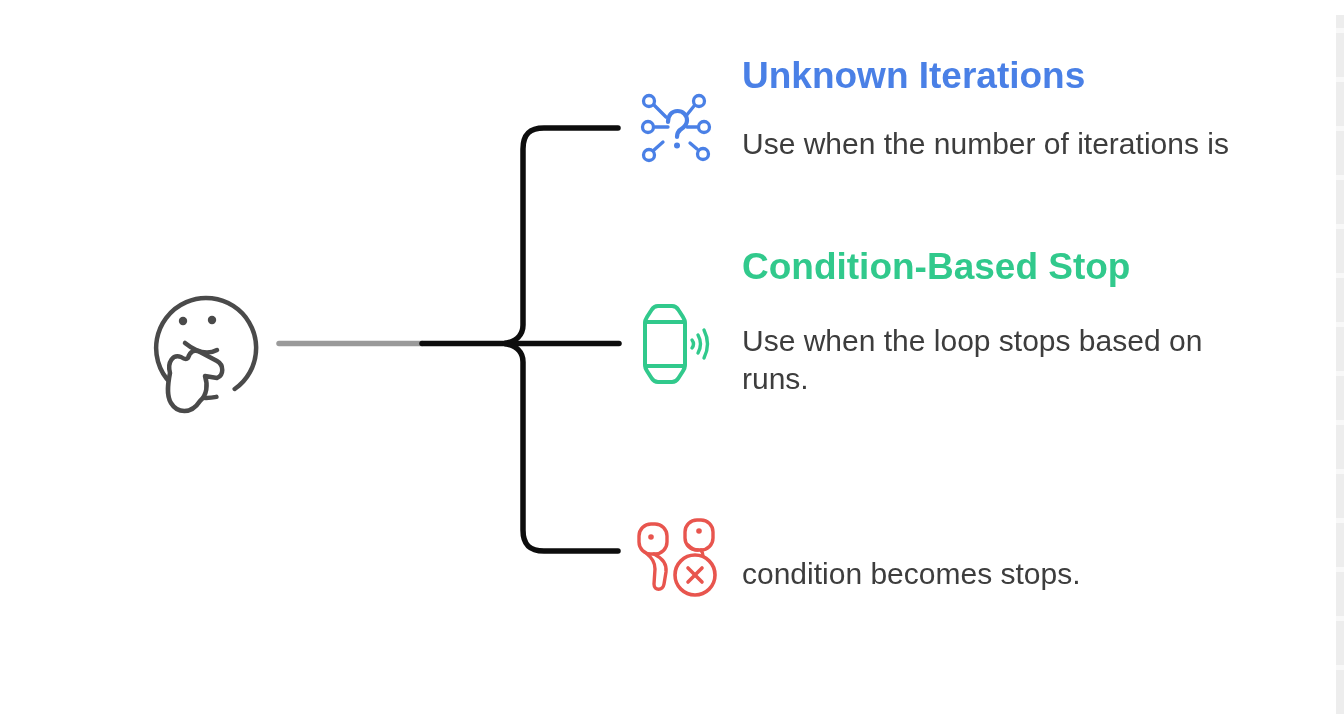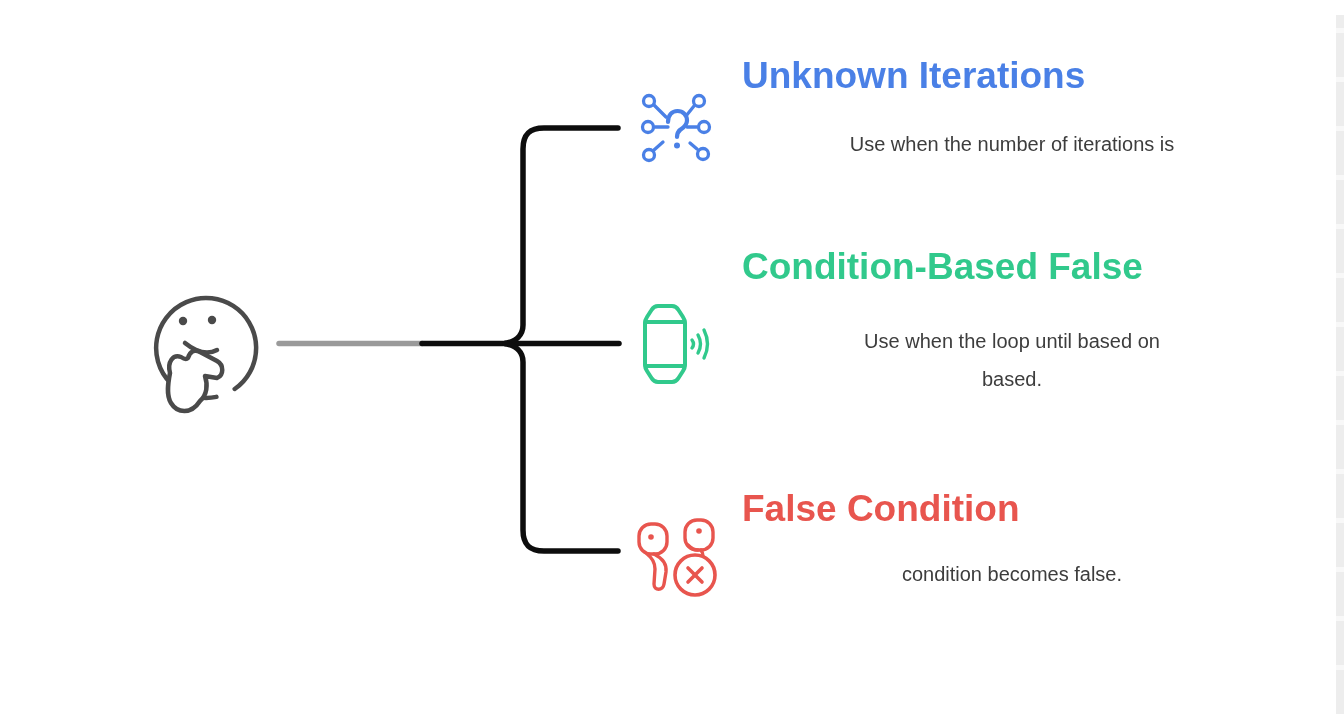--- a/index.html
+++ b/index.html
@@ -15,21 +15,21 @@
   .branch-title{
     position:absolute;left:742px;margin:0;
     font-size:37px;font-weight:700;line-height:38px;white-space:nowrap;
   }
   .t-blue{color:#4a80e6;}
   .t-green{color:#31c98c;}
   .t-red{color:#e8554e;}
   
   .branch-desc{
     position:absolute;left:742px;width:540px;
-    font-size:20px;line-height:38px;color:#3d3d3d;
+    font-size:30px;line-height:38px;color:#3d3d3d;
   }
   .branch-desc div{white-space:nowrap;}
   .title-0{top:57px;}  .desc-0{top:125px;}
   .title-1{top:248px;} .desc-1{top:322px;}
   .title-2{top:490px;} .desc-2{top:555px;}
   
   #face-svg{left:150px;top:288px;}
   #icon-svg-0{left:630px;top:82px;}
   #icon-svg-1{left:640px;top:300px;}
   #icon-svg-2{left:634px;top:508px;}
@@ -39,21 +39,21 @@
     background:repeating-linear-gradient(
       to bottom,
       #ededed 0px,#ededed 13px,
       #f8f8f8 13px,#f8f8f8 18px,
       #ededed 18px,#ededed 49px);
   }
 </style>
 </head>
 <body>
 
-<div class="abs" style="left:0;top:0;width:1344px;height:632px;text-align:center;">
+<div class="abs" style="left:0;top:0;width:1344px;height:632px;">
 
   <svg id="connector-svg" class="abs" width="1344" height="714" viewBox="0 0 1344 714">
     <path d="M 279 343.5 H 422" stroke="#9a9a9a" stroke-width="5.5" fill="none" stroke-linecap="round"></path>
     <path d="M 422 343.5 H 619" stroke="#0d0d0d" stroke-width="5.5" fill="none" stroke-linecap="round"></path>
     <path d="M 505 343.5 C 516 341.5 523 335 523 325 V 149 C 523 134 530 128 544 128 H 618" stroke="#0d0d0d" stroke-width="5.5" fill="none" stroke-linecap="round"></path>
     <path d="M 505 343.5 C 516 345.5 523 352 523 362 V 530 C 523 545 530 551 544 551 H 618" stroke="#0d0d0d" stroke-width="5.5" fill="none" stroke-linecap="round"></path>
   </svg>
 
   <svg id="face-svg" class="abs" width="115" height="135" viewBox="0 0 115 135">
     <g stroke="#4a4a4a" stroke-width="4.5" fill="none" stroke-linecap="round" stroke-linejoin="round">
@@ -100,39 +100,38 @@
   <svg id="icon-svg-1" class="abs" width="78" height="92" viewBox="0 0 78 92">
     <g stroke="#31c98c" stroke-width="4" fill="none" stroke-linecap="round" stroke-linejoin="round">
       <path d="M 18 6 H 32 C 35 6 37 7.5 38.5 10 L 43 17 C 44.3 19 45 20.5 45 23 V 65 C 45 67.5 44.3 69 43 71 L 38.5 78 C 37 80.5 35 82 32 82 H 18 C 15 82 13 80.5 11.5 78 L 7 71 C 5.7 69 5 67.5 5 65 V 23 C 5 20.5 5.7 19 7 17 L 11.5 10 C 13 7.5 15 6 18 6 Z"></path>
       <path d="M 5.5 22 H 44.5"></path>
       <path d="M 5.5 66 H 44.5"></path>
       <path d="M 52 40 Q 55 44 52 48" stroke-width="3.4"></path>
       <path d="M 58 35 Q 63 44 58 53" stroke-width="3.4"></path>
       <path d="M 64 30 Q 71 44 64 58" stroke-width="3.4"></path>
     </g>
   </svg>
-  <h2 class="branch-title t-green title-1">Condition-Based False</h2>
+  <h2 class="branch-title t-green title-1">Condition-Based Stop</h2>
   <div class="branch-desc desc-1">
-    <div>Use when the loop until based on</div>
-    <div>based.</div>
+    <div>Use when the loop stops based on</div>
+    <div>runs.</div>
   </div>
 
   <svg id="icon-svg-2" class="abs" width="88" height="94" viewBox="0 0 88 94">
     <g stroke="#e8554e" stroke-width="3.4" fill="none" stroke-linecap="round" stroke-linejoin="round">
       <rect x="5" y="16" width="28" height="30" rx="12"></rect>
       <circle cx="17" cy="29" r="2.8" fill="#e8554e" stroke="none"></circle>
       <path d="M 20 46 C 28 50 33 56 32 64 L 30 76 C 29 83 20 83 20 76 L 21 61 C 21 53 17 49 13 46"></path>
       <rect x="51" y="12" width="28" height="30" rx="12"></rect>
       <circle cx="65" cy="23" r="2.8" fill="#e8554e" stroke="none"></circle>
       <path d="M 54 37 Q 59 42 64 42"></path>
       <path d="M 67 42 Q 69 45 69 48"></path>
       <circle cx="61" cy="67" r="20" fill="#ffffff" stroke-width="3.6"></circle>
       <path d="M 54 60 L 68 74" stroke-width="3.6"></path>
       <path d="M 68 60 L 54 74" stroke-width="3.6"></path>
     </g>
   </svg>
-  <h2 class="branch-title t-red title-2">False Condition</h2>
   <div class="branch-desc desc-2">
-    <div>condition becomes false.</div>
+    <div>condition becomes stops.</div>
   </div>
 
   <div class="scroll-strip"></div>
 </div>
 
 </body></html>

